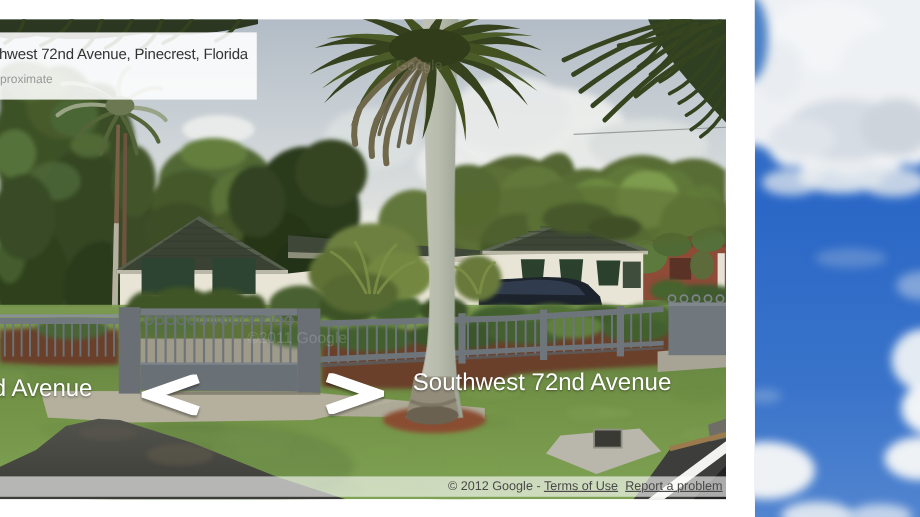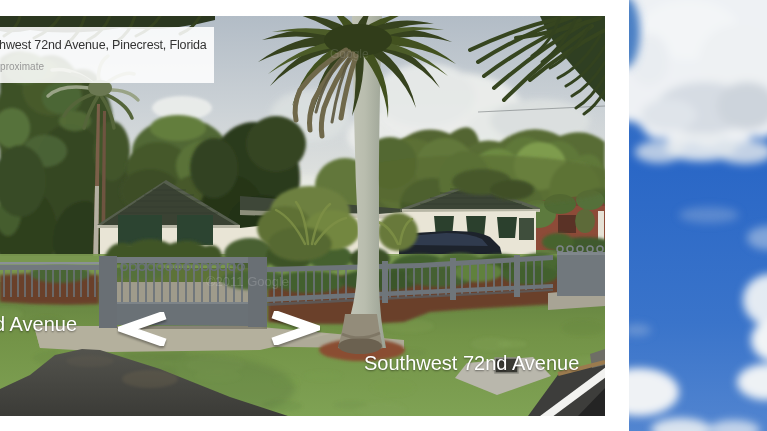--- a/index.html
+++ b/index.html
@@ -4,21 +4,21 @@
 <style>
 html,body{margin:0;padding:0;background:#fff;}
 #page{position:relative;width:767px;height:431px;overflow:hidden;background:#fff;font-family:"Liberation Sans",sans-serif;}
 #photo{position:absolute;left:0;top:16px;}
 #skystrip{position:absolute;left:629px;top:0;}
 #infobox{position:absolute;left:-40px;top:27px;width:254px;height:56px;background:rgba(255,255,255,0.88);}
 #infotitle{position:absolute;left:-26px;top:38px;font-size:12.5px;letter-spacing:-0.15px;color:#333;white-space:nowrap;}
 #infosub{position:absolute;left:-60.5px;top:61px;font-size:10px;color:#999;white-space:nowrap;}
 .stlabel{position:absolute;color:#fff;font-size:20px;white-space:nowrap;text-shadow:0 1px 2px rgba(0,0,0,0.45);}
 #lab-left{left:-6px;top:313px;}
-#lab-right{left:364px;top:308px;margin-top:44px;}
+#lab-right{left:344px;top:308px;}
 .arrowsvg{position:absolute;filter:drop-shadow(0 2px 1px rgba(0,0,0,0.35));}
 #copybar{position:absolute;left:0;top:397px;width:605px;height:17px;background:rgba(255,255,255,0.62);font-size:10.5px;color:#4a4a4a;text-align:right;line-height:17px;}
 #copybar u{text-decoration:underline;}
 </style>
 </head>
 <body>
 <div id="page">
 
 <svg id="photo" width="605" height="400" viewBox="0 0 605 400">
 <defs>
@@ -605,13 +605,14 @@
 <div id="lab-right" class="stlabel">Southwest 72nd Avenue</div>
 
 <svg class="arrowsvg" style="left:118px;top:312px" width="52" height="34" viewBox="0 0 52 34">
 <polyline points="47,3 7,17 47,31" fill="none" stroke="#ffffff" stroke-width="9"></polyline>
 </svg>
 
 <svg class="arrowsvg" style="left:268px;top:311px" width="52" height="34" viewBox="0 0 52 34">
 <polyline points="5,3 45,17 5,31" fill="none" stroke="#ffffff" stroke-width="9"></polyline>
 </svg>
 
+<div id="copybar">© 2012 Google - <u>Terms of Use</u>&nbsp;&nbsp;<u>Report a problem</u>&nbsp;</div>
 </div>
 
 </body></html>

